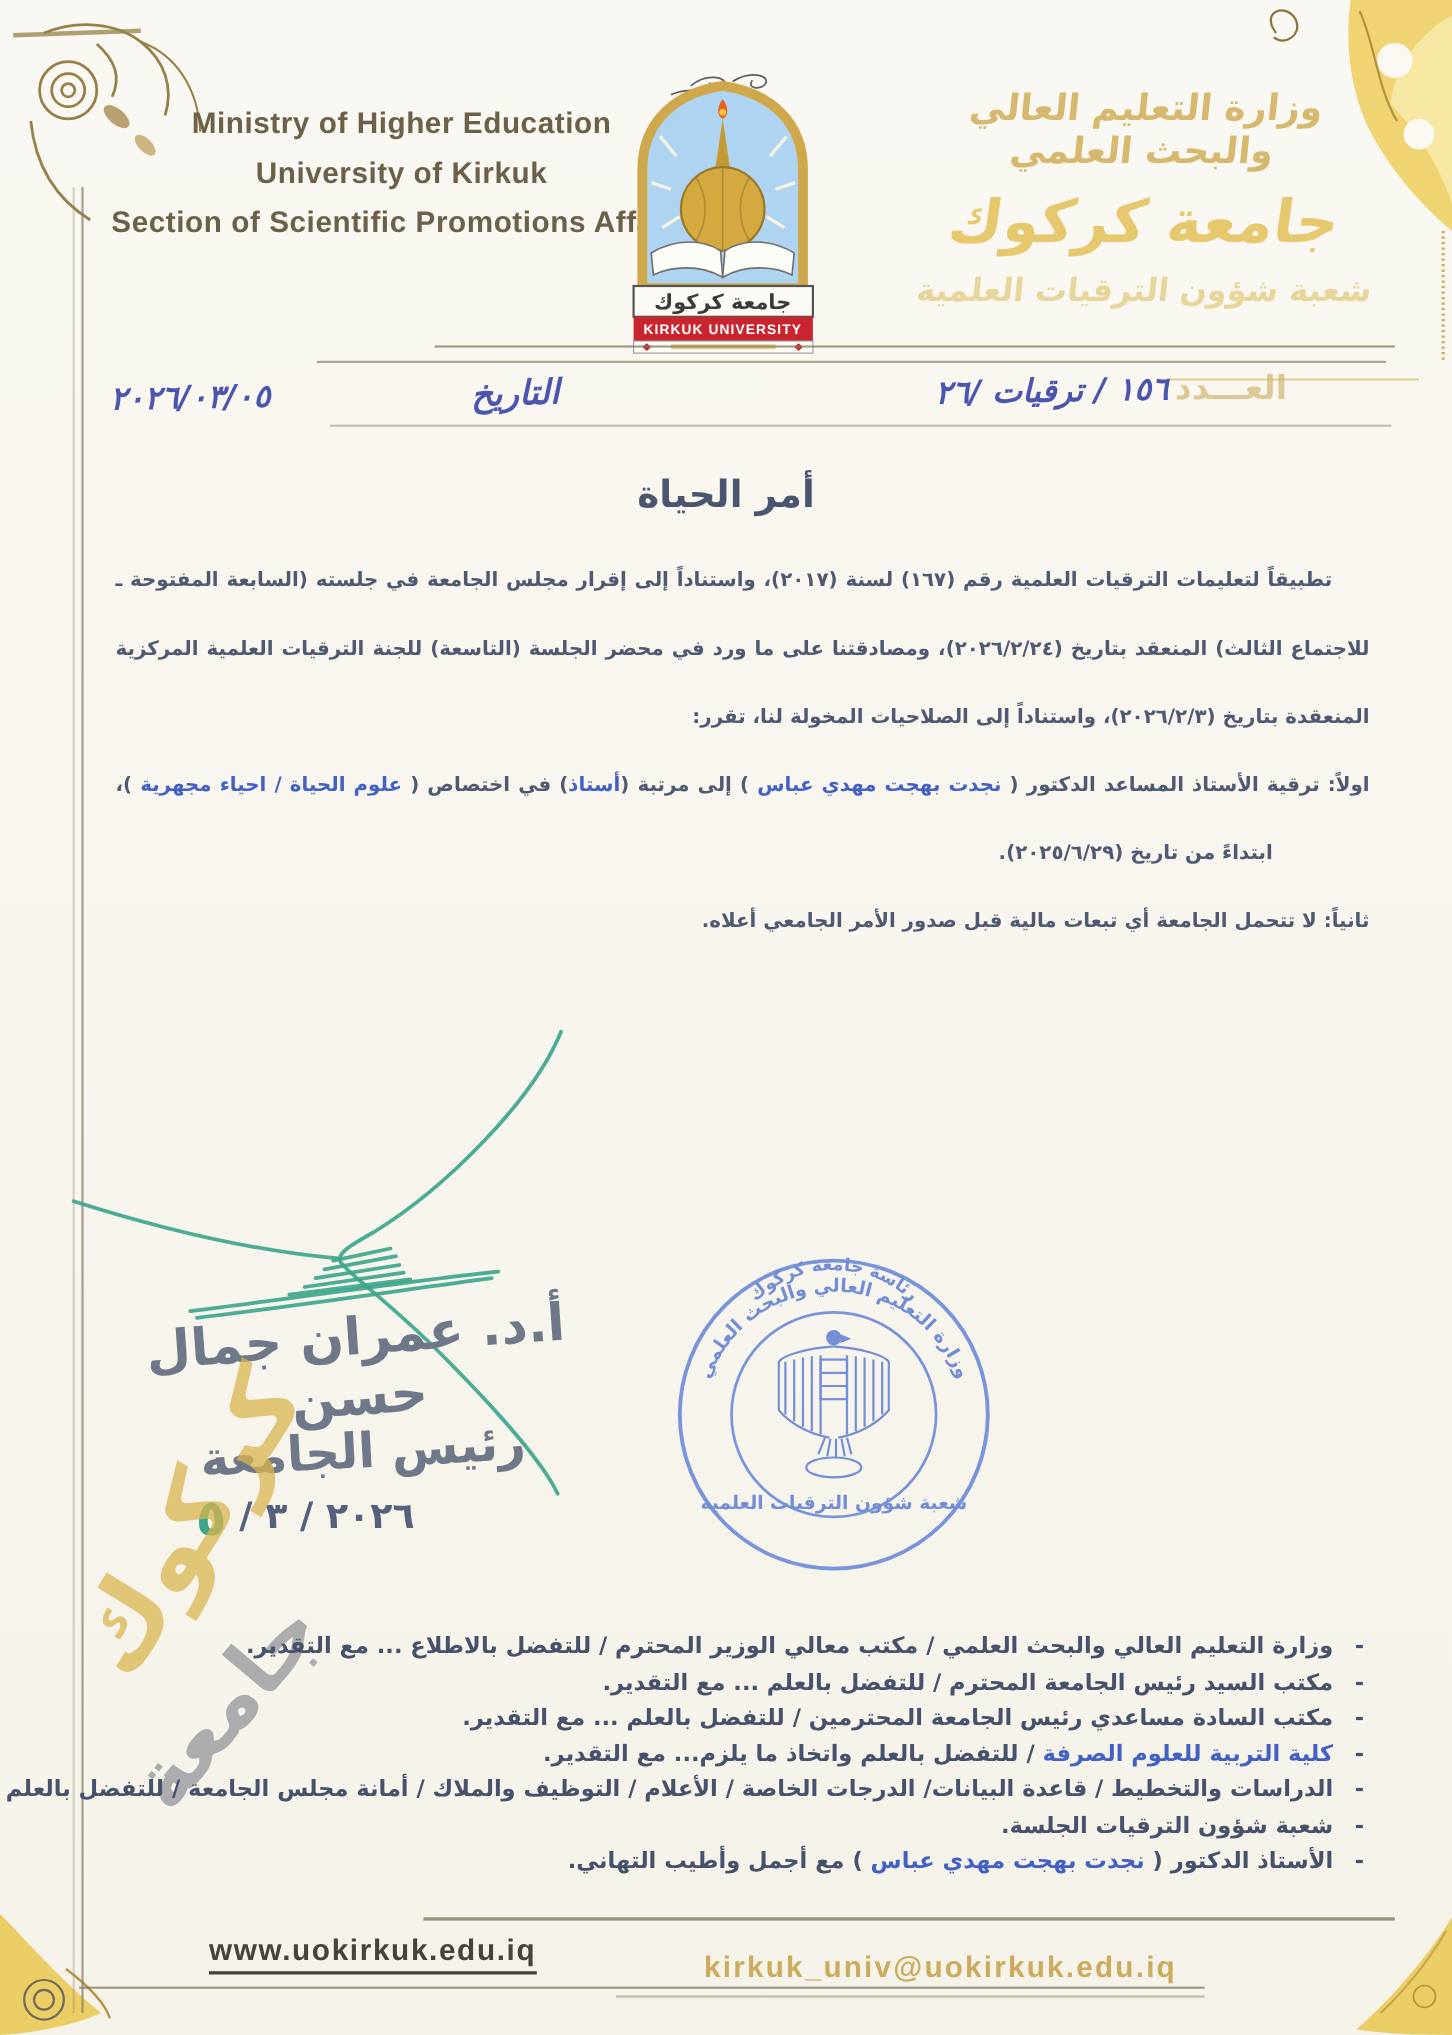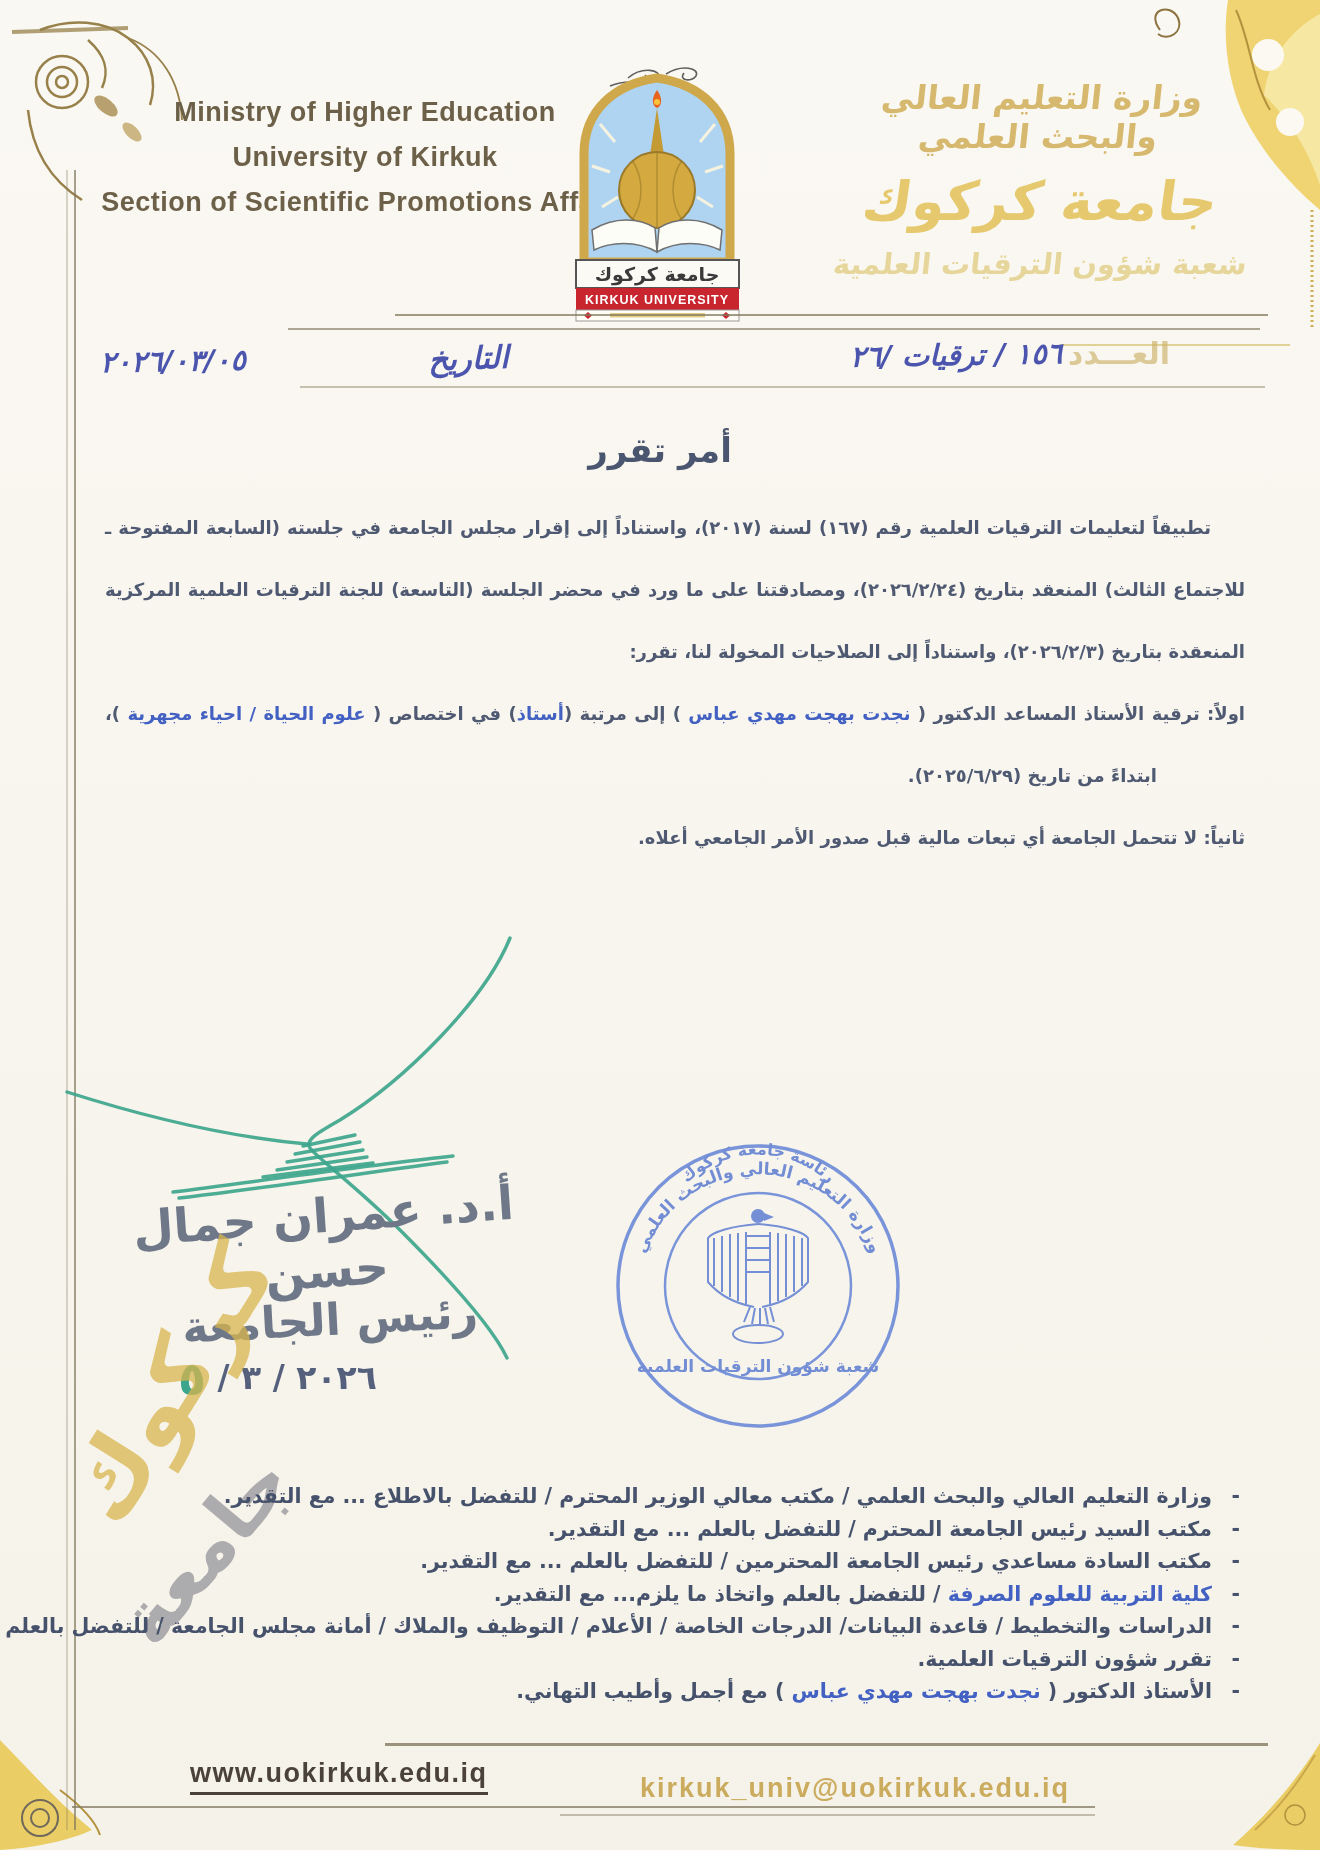--- a/index.html
+++ b/index.html
@@ -166,21 +166,21 @@
   <div class="rule" style="left:395px;top:314px;width:873px;height:2px;opacity:.75;"></div>
   <div class="rule" style="left:288px;top:328px;width:972px;height:2px;opacity:.65;"></div>
   <div class="rule" style="left:1060px;top:344px;width:230px;height:2px;background:#d9c87e;opacity:.8;"></div>
 
   <div class="abs lbl-adad">العـــدد</div>
   <div class="abs ref-blue num-value">١٥٦ / ترقيات /٢٦</div>
   <div class="abs ref-blue lbl-tarikh">التاريخ</div>
   <div class="abs ref-blue date-value">٢٠٢٦/٠٣/٠٥</div>
   <div class="rule" style="left:300px;top:386px;width:965px;height:2px;opacity:.45;"></div>
 
-  <div class="abs doc-title">أمر تقرر</div>
+  <div class="abs doc-title">أمر الحياة</div>
 
   <div class="abs body-text">
     <p class="intro">تطبيقاً لتعليمات الترقيات العلمية رقم (١٦٧) لسنة (٢٠١٧)، واستناداً إلى إقرار مجلس الجامعة في جلسته (السابعة المفتوحة ـ للاجتماع الثالث) المنعقد بتاريخ (٢٠٢٦/٢/٢٤)، ومصادقتنا على ما ورد في محضر الجلسة (التاسعة) للجنة الترقيات العلمية المركزية المنعقدة بتاريخ (٢٠٢٦/٢/٣)، واستناداً إلى الصلاحيات المخولة لنا، تقرر:</p>
     <p class="item1"><span>اولاً:</span><span>  ترقية الأستاذ المساعد الدكتور ( </span><span class="blue">نجدت بهجت مهدي عباس</span><span> ) إلى مرتبة (</span><span class="blue">أستاذ</span><span>) في اختصاص ( </span><span class="blue">علوم الحياة / احياء مجهرية</span><span> )، ابتداءً من تاريخ (٢٠٢٥/٦/٢٩).</span></p>
     <p><span>ثانياً:</span><span> لا تتحمل الجامعة أي تبعات مالية قبل صدور الأمر الجامعي أعلاه.</span></p>
   </div>
 
   <svg class="abs sig-svg" width="520" height="470" viewBox="0 0 520 470">
     <path d="M 455 8 C 430 70, 350 150, 285 190 C 262 203, 250 210, 255 218 C 262 228, 300 255, 345 300 C 390 345, 438 398, 452 428"></path>
     <path d="M 12 162 C 100 190, 185 208, 252 214"></path>
@@ -220,21 +220,21 @@
 
   <div class="abs wm1">كركوك</div>
   <div class="abs wm2">جامعة</div>
 
   <div class="abs dist">
     <div class="dist-item">وزارة التعليم العالي والبحث العلمي / مكتب معالي الوزير المحترم / للتفضل بالاطلاع ... مع التقدير.</div>
     <div class="dist-item">مكتب السيد رئيس الجامعة المحترم / للتفضل بالعلم ... مع التقدير.</div>
     <div class="dist-item">مكتب السادة مساعدي رئيس الجامعة المحترمين / للتفضل بالعلم ... مع التقدير.</div>
     <div class="dist-item"><span class="blue">كلية التربية للعلوم الصرفة</span><span> / للتفضل بالعلم واتخاذ ما يلزم... مع التقدير.</span></div>
     <div class="dist-item">الدراسات والتخطيط / قاعدة البيانات/ الدرجات الخاصة / الأعلام / التوظيف والملاك / أمانة مجلس الجامعة / للتفضل بالعلم ...</div>
-    <div class="dist-item">تقرر شؤون الترقيات العلمية.</div>
+    <div class="dist-item">شعبة شؤون الترقيات الجلسة.</div>
     <div class="dist-item"><span>الأستاذ الدكتور ( </span><span class="blue">نجدت بهجت مهدي عباس</span><span> ) مع أجمل وأطيب التهاني.</span></div>
   </div>
 
   <div class="rule" style="left:385px;top:1743px;width:883px;height:2.5px;opacity:.8;"></div>
   <div class="abs website">www.uokirkuk.edu.iq</div>
   <div class="abs email">kirkuk_univ@uokirkuk.edu.iq</div>
   <div class="rule" style="left:72px;top:1806px;width:1023px;height:2px;opacity:.75;"></div>
   <div class="rule" style="left:560px;top:1814px;width:535px;height:1.5px;opacity:.45;"></div>
 
 </div>

